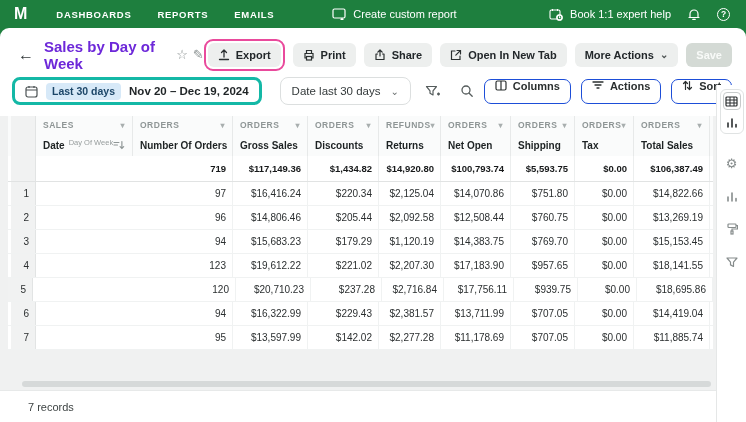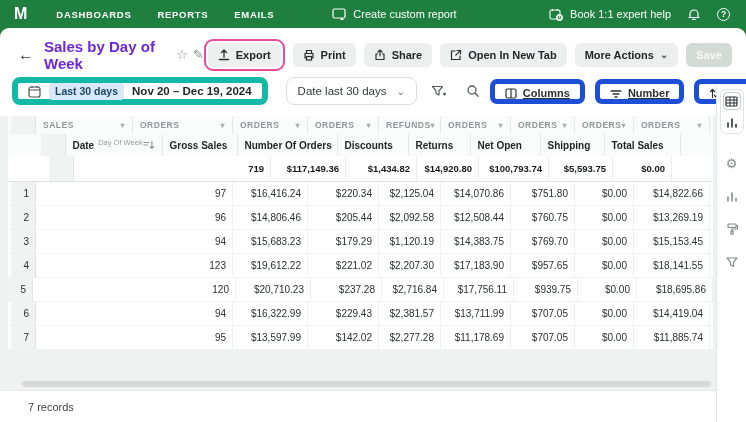--- a/index.html
+++ b/index.html
@@ -35,34 +35,34 @@
   .hdr-actions { margin-left:auto; display:flex; align-items:center; gap:8px; }
   .btn { background:#edefee; border:none; border-radius:6px; height:24px; padding:0 10px;
     font-family:inherit; font-size:11px; font-weight:600; color:#22272a;
     display:inline-flex; align-items:center; gap:6px; cursor:pointer; white-space:nowrap; }
   .btn .chev { font-size:10px; color:#4a5050; }
   .export-ring { border:2px solid var(--pink,#e94a9c); border-radius:9px; padding:2px; }
   .btn.save { background:#d4dad5; color:#f8faf8; cursor:default; }
 
   
   .toolbar { display:flex; align-items:center; margin:9px 14px 0 12px; gap:10px; height:28px; }
-  .range-ctl { display:flex; align-items:center; gap:8px; border:6px solid #14b8a6; border-radius:8px;
+  .range-ctl { display:flex; align-items:center; gap:8px; border:3px solid #14b8a6; border-radius:8px;
     height:28px; padding:0 10px; cursor:pointer; }
   .badge { background:var(--badge-bg,#d7e9f8); color:var(--badge-fg,#1c4668); font-size:10.5px;
     font-weight:600; padding:2.5px 6px; border-radius:4px; white-space:nowrap; }
   .range-text { font-size:11.5px; font-weight:600; color:#1f2426; white-space:nowrap; }
   .date-dd { border:1px solid #dcdfdf; border-radius:8px; height:28px; padding:0 11px;
     display:flex; align-items:center; gap:10px; font-size:11.5px; color:#343a3b;
     margin-left:8px; cursor:pointer; white-space:nowrap; }
   .date-dd .chev { font-size:10px; color:#6a7070; }
   .icon-btn { color:#555c5c; cursor:pointer; display:flex; align-items:center; }
   .toolbar .spacer { flex:1; }
-  .tbtn { border:5px solid #1d4ed8; background:#fff; border-radius:7px; height:25px; padding:0 10px;
+  .tbtn { border:1px solid #1d4ed8; background:#fff; border-radius:7px; height:25px; padding:0 10px;
     font-family:inherit; font-size:11px; font-weight:600; color:#2b3030;
-    display:inline-flex; align-items:flex-end; gap:6px; cursor:pointer; white-space:nowrap;text-decoration:underline; }
+    display:inline-flex; align-items:flex-start; gap:6px; cursor:pointer; white-space:nowrap; }
 
   
   .content { position:absolute; top:88px; left:0; right:30px; bottom:32px; background:#f0f1f1; overflow:hidden; }
   .table { position:absolute; left:8px; top:0; }
   .trow { display:flex;justify-content:center; }
   .cell { display:flex; align-items:center; border-right:1px solid #eceeee; overflow:hidden; white-space:nowrap; }
   .grp-row { height:18px; background:#fafbfb; }
   .fld-row { height:22px; background:#fafbfb; }
   .grp-row .cell, .fld-row .cell { border-right-color:#e7e9e9; }
   .rowhead { background:#f1f2f2; border-right:1px solid #e2e4e4 !important;
@@ -230,21 +230,21 @@
         </svg>
       </span>
       <span>Columns</span>
     </button>
     <button class="tbtn">
       <span>
         <svg width="12" height="10" viewBox="0 0 12 10" fill="none" stroke="#2b3030" stroke-width="1.3" stroke-linecap="round">
           <path d="M1 2h10M3 5h6M5 8h2"></path>
         </svg>
       </span>
-      <span>Number</span>
+      <span>Actions</span>
     </button>
     <button class="tbtn" style="margin-right:6px">
       <span>
         <svg width="11" height="11" viewBox="0 0 11 11" fill="none" stroke="#2b3030" stroke-width="1.2" stroke-linecap="round" stroke-linejoin="round">
           <path d="M3.5 9.5v-8M1.5 3.5l2-2 2 2M7.5 1.5v8M5.5 7.5l2 2 2-2"></path>
         </svg>
       </span>
       <span>Sort</span>
     </button>
   </div>
@@ -291,52 +291,56 @@
           </div>
         </div>
         <div class="trow fld-row">
           <div class="cell rowhead" style="width: 25px;"></div>
           <div class="cell fcell date-col" style="width: 97px;">
             <span><span>Date</span><span class="sup">Day Of Week</span></span>
             <svg width="12" height="10" viewBox="0 0 12 10" fill="none" stroke="#8f9696" stroke-width="1.2" stroke-linecap="round">
               <path d="M1 2.5h5M1 5h3.5M9 1.5v7M7.2 6.7 9 8.5l1.8-1.8"></path>
             </svg>
           </div>
+          <div class="cell fcell" style="width: 100px;">
+            <span><span>Number Of Orders</span></span>
+          </div>
           <div class="cell fcell" style="width: 75px;">
             <span><span>Gross Sales</span></span>
           </div>
-          <div class="cell fcell" style="width: 100px;">
-            <span><span>Number Of Orders</span></span>
-          </div>
           <div class="cell fcell" style="width: 71px;">
             <span><span>Discounts</span></span>
           </div>
           <div class="cell fcell" style="width: 62px;">
             <span><span>Returns</span></span>
           </div>
           <div class="cell fcell" style="width: 70px;">
             <span><span>Net Open</span></span>
           </div>
           <div class="cell fcell" style="width: 64px;">
             <span><span>Shipping</span></span>
+          </div>
+          <div class="cell fcell" style="width: 59px;">
+            <span><span>Tax</span></span>
           </div>
           <div class="cell fcell" style="width: 76px;">
             <span><span>Total Sales</span></span>
           </div>
         </div>
         <div class="trow sum-row">
           <div class="cell rowhead" style="width: 25px;"></div>
           <div class="cell left" style="width: 97px;"></div>
           <div class="cell" style="width: 100px;">719</div>
           <div class="cell" style="width: 75px;">$117,149.36</div>
           <div class="cell" style="width: 71px;">$1,434.82</div>
           <div class="cell" style="width: 62px;">$14,920.80</div>
           <div class="cell" style="width: 70px;">$100,793.74</div>
           <div class="cell" style="width: 64px;">$5,593.75</div>
           <div class="cell" style="width: 59px;">$0.00</div>
+          <div class="cell" style="width: 76px;">$106,387.49</div>
         </div>
         <div class="trow data-row">
           <div class="cell rowhead" style="width: 25px;">1</div>
           <div class="cell left" style="width: 97px;">Mon</div>
           <div class="cell" style="width: 100px;">97</div>
           <div class="cell" style="width: 75px;">$16,416.24</div>
           <div class="cell" style="width: 71px;">$220.34</div>
           <div class="cell" style="width: 62px;">$2,125.04</div>
           <div class="cell" style="width: 70px;">$14,070.86</div>
           <div class="cell" style="width: 64px;">$751.80</div>

